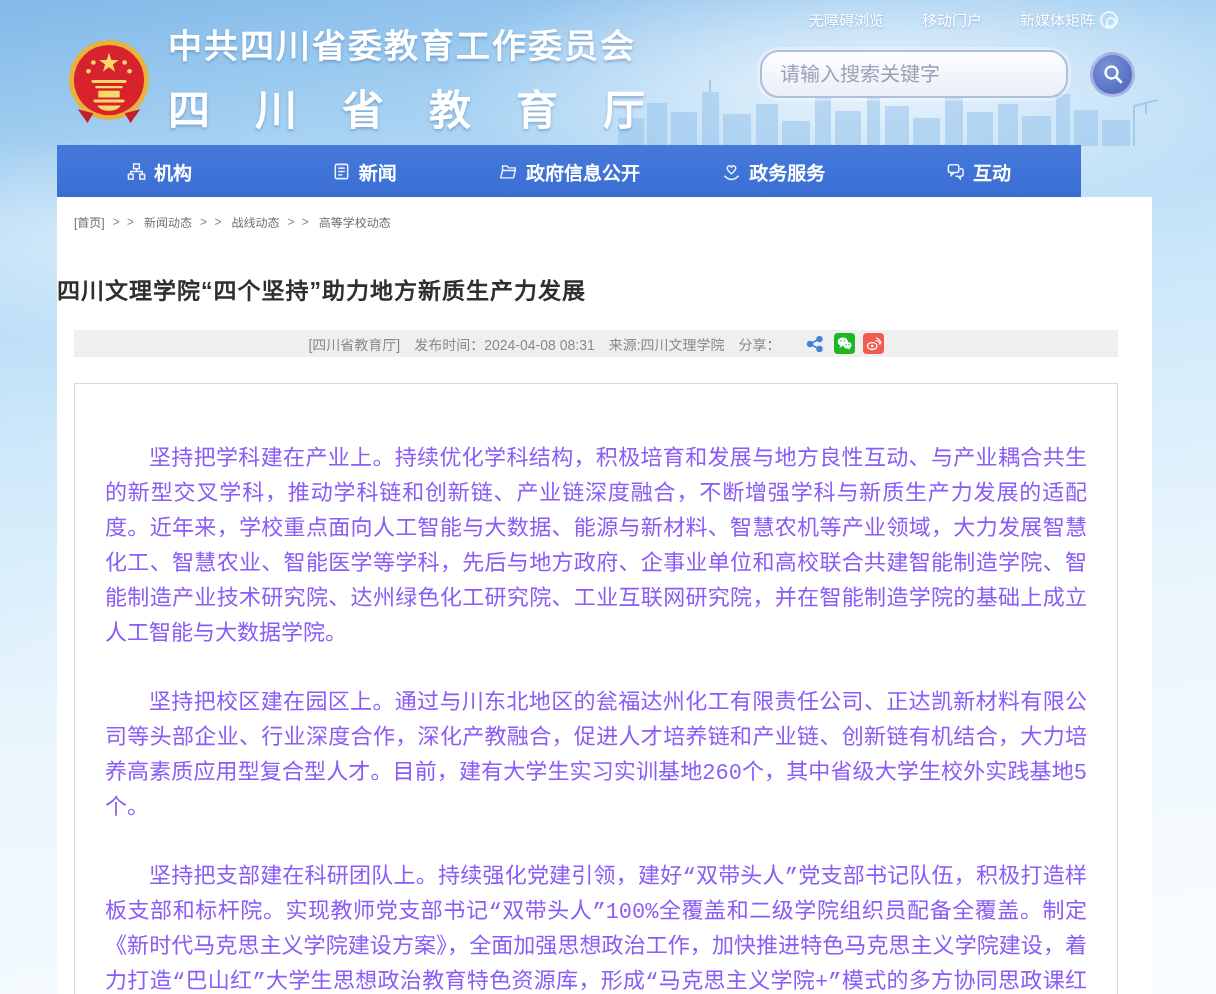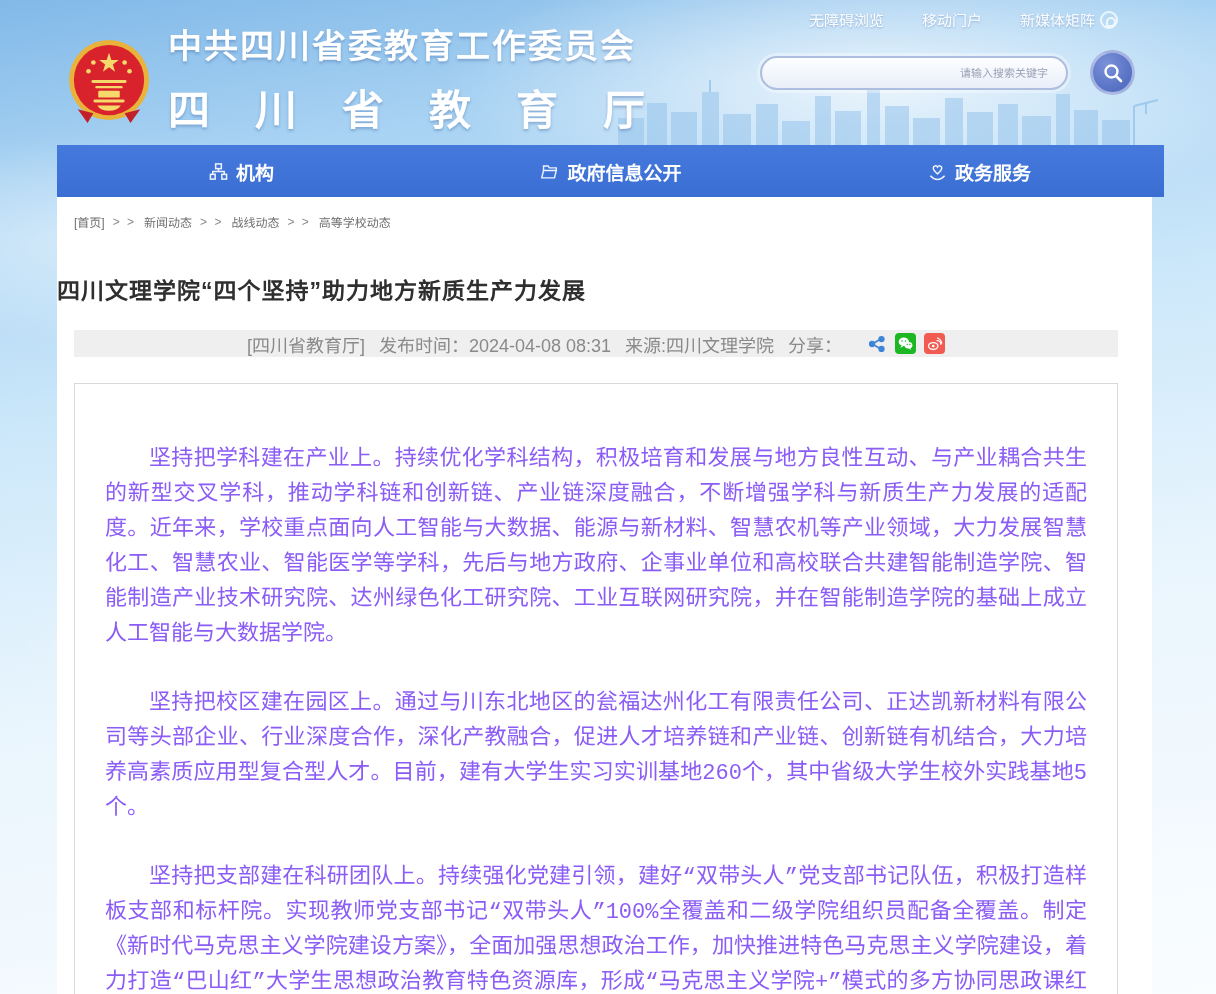--- a/index.html
+++ b/index.html
@@ -31,47 +31,47 @@
   .site-title-1 { font-size:34px; font-weight:bold; letter-spacing:2px; line-height:40px;
     text-shadow:0 2px 3px rgba(60,100,160,.4); }
   .site-title-2 { font-size:42px; font-weight:bold; margin-top:10px; letter-spacing:45px;
     white-space:nowrap; text-shadow:0 2px 3px rgba(60,100,160,.4); }
 
   
   .skyline { position:absolute; left:618px; top:76px; width:540px; height:70px; pointer-events:none; }
 
   
   .search-wrap { position:absolute; left:760px; top:50px; display:flex; align-items:center; }
-  .search-input { width:308px; height:34px; border-radius:19px; border:2px solid #aebedf;
-    box-shadow:0 0 0 3px rgba(255,255,255,.35); outline:none; padding:0 18px; font-size:11px;
-    color:#333; background:linear-gradient(180deg,#fdfeff,#e9eef9);text-align:right; }
+  .search-input { width:308px; height:48px; border-radius:19px; border:2px solid #aebedf;
+    box-shadow:0 0 0 3px rgba(255,255,255,.35); outline:none; padding:0 18px; font-size:20px;
+    color:#333; background:linear-gradient(180deg,#fdfeff,#e9eef9); }
   .search-input::placeholder { color:#9aa3b5; }
   .search-btn { width:45px; height:45px; border-radius:50%; border:3px solid rgba(255,255,255,.45);
     background:radial-gradient(circle at 35% 30%, #7b92d8, #5670c4 70%); margin-left:22px;
     display:flex; align-items:center; justify-content:center; cursor:pointer; }
 
   
-  .nav { position:absolute; left:57px; top:145px; width:1107px; height:52px;
+  .nav { position:absolute; left:57px; top:145px; width:1024px; height:52px;
     background:linear-gradient(180deg,#4579dc,#3a6ed3); display:flex; }
   .nav-item { flex:1; display:flex; align-items:center; justify-content:center; gap:8px;
     color:#fff; font-size:19px; font-weight:bold; cursor:pointer; }
   .nav-item svg { opacity:.9; }
 
   
   .content { position:absolute; left:57px; top:197px; width:1095px; bottom:0; background:#fff; }
 
   .breadcrumb { padding:16px 0 0 17px; font-size:12px; color:#6f6f6f; display:flex; gap:8px; align-items:center;}
   .breadcrumb a { color:#6f6f6f; text-decoration:none; cursor:pointer; }
   .crumb-sep { color:#8a8a8a; letter-spacing:2px; }
 
   .article-title { margin-top:42px; font-size:23px; font-weight:bold;
     color:#2f2f2f; letter-spacing:1px; }
 
   .meta-bar { margin:24px 34px 0 17px; height:27px; background:#efefef; display:flex;
-    align-items:center; justify-content:center; gap:14px; font-size:18px; color:#8a8a8a; }
+    align-items:center; justify-content:center; gap:14px; font-size:14px; color:#8a8a8a; }
   .meta-item { white-space:nowrap; }
   .share-group { display:flex; align-items:center; gap:8px; margin-left:10px; }
   .share-btn { width:21px; height:21px; border-radius:4px; display:flex; align-items:center;
     justify-content:center; cursor:pointer; }
   .share-btn.plain { background:transparent; }
   .share-btn.wechat { background:#1db723; }
   .share-btn.weibo { background:#f15b52; }
 
   .article-box { margin:26px 34px 0 17px; border:1px solid #d9d9d9; padding:58px 30px 60px;
     min-height:640px; }
@@ -164,32 +164,49 @@
     <div class="nav-item">
       <svg width="19" height="19" viewBox="0 0 20 20" fill="none" stroke="#fff" stroke-width="1.6">
         <rect x="7" y="2" width="6" height="5"></rect>
           <rect x="1.5" y="13" width="5" height="5"></rect>
           <rect x="13.5" y="13" width="5" height="5"></rect>
         <path d="M10 7 v3 M4 13 v-3 h12 v3"></path>
       </svg>
       <span>机构</span>
     </div>
     <div class="nav-item">
+      <svg width="19" height="19" viewBox="0 0 20 20" fill="none" stroke="#fff" stroke-width="1.6">
+        <rect x="3.5" y="2.5" width="13" height="15" rx="1.5"></rect>
+        <line x1="6.5" y1="6.5" x2="13.5" y2="6.5"></line>
+          <line x1="6.5" y1="10" x2="13.5" y2="10"></line>
+          <line x1="6.5" y1="13.5" x2="11" y2="13.5"></line>
+      </svg>
+      <span>新闻</span>
+    </div>
+    <div class="nav-item">
       <svg width="20" height="19" viewBox="0 0 22 20" fill="none" stroke="#fff" stroke-width="1.6">
         <path d="M3 17 L5 9 h14 l-2 8 Z"></path>
           <path d="M5 9 V4 h5 l1.5 2 H19 v3"></path>
       </svg>
       <span>政府信息公开</span>
     </div>
     <div class="nav-item">
       <svg width="19" height="19" viewBox="0 0 20 20" fill="none" stroke="#fff" stroke-width="1.6">
         <path d="M10 12.5 C7 10 5.5 8.2 5.5 6.4 a2.4 2.4 0 0 1 4.5-1.1 a2.4 2.4 0 0 1 4.5 1.1 C14.5 8.2 13 10 10 12.5 Z"></path>
         <path d="M2.5 14.5 q3.5 4 7.5 4 t7.5-4"></path>
       </svg>
       <span>政务服务</span>
+    </div>
+    <div class="nav-item">
+      <svg width="19" height="19" viewBox="0 0 20 20" fill="none" stroke="#fff" stroke-width="1.6">
+        <rect x="2.5" y="3" width="11" height="8" rx="2"></rect>
+          <path d="M5.5 11 v3 l3-3"></path>
+        <path d="M14.5 7 h1.5 a2 2 0 0 1 2 2 v4 a2 2 0 0 1-2 2 h-1 v2.5 L12.5 15 H10"></path>
+      </svg>
+      <span>互动</span>
     </div>
   </nav>
 
   <main class="content">
 
     <div class="breadcrumb">
       <a>[首页]</a>
       <span class="crumb-sep">&gt; &gt;</span>
       <a>新闻动态</a>
       <span class="crumb-sep">&gt; &gt;</span>

